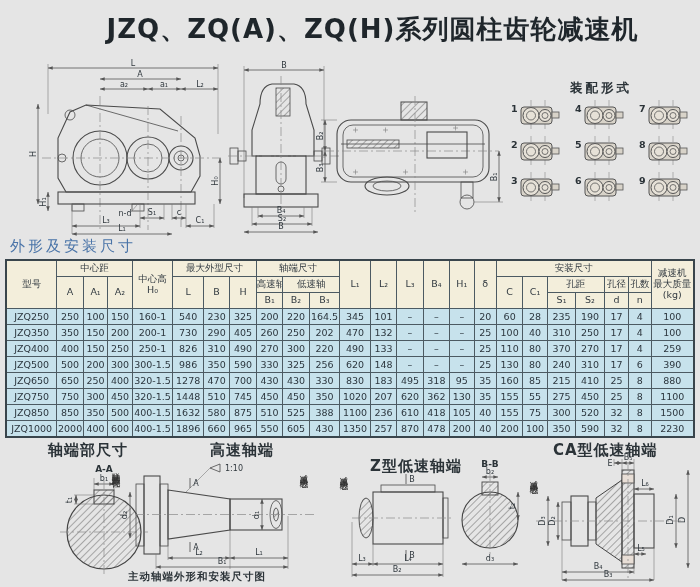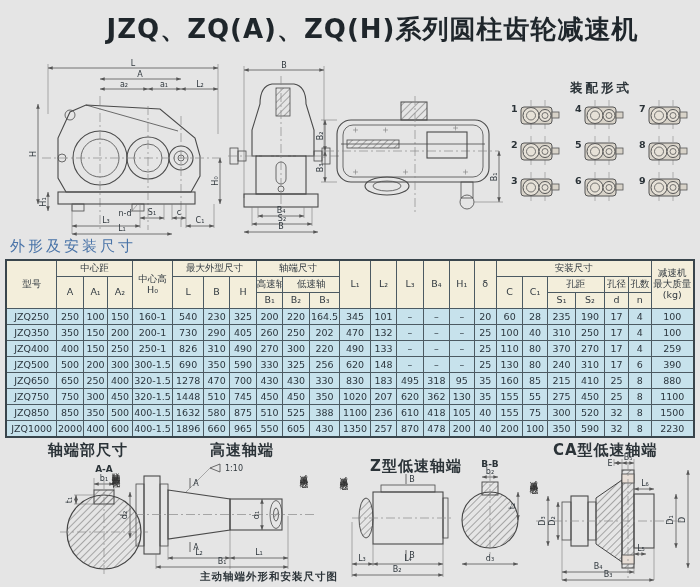--- a/index.html
+++ b/index.html
@@ -350,21 +350,21 @@
           <td>17</td>
           <td>4</td>
           <td>259</td>
         </tr>
         <tr>
           <td>JZQ500</td>
           <td>500</td>
           <td>200</td>
           <td>300</td>
           <td>300-1.5</td>
-          <td>690</td>
+          <td>986</td>
           <td>350</td>
           <td>590</td>
           <td>330</td>
           <td>325</td>
           <td>256</td>
           <td>620</td>
           <td>148</td>
           <td>–</td>
           <td>–</td>
           <td>–</td>
@@ -531,21 +531,21 @@
     <line class="ext" x1="178" y1="62" x2="178" y2="115"></line>
     <line class="ext" x1="46" y1="100" x2="46" y2="115"></line>
     <line class="dim" x1="58" y1="104" x2="120" y2="104"></line>
     <text class="dl" x="89" y="101">L₂</text>
     <line class="dim" x1="120" y1="104" x2="178" y2="104"></line>
     <text class="dl" x="149" y="101">L₁</text>
     <line class="dim" x1="46" y1="113" x2="178" y2="113"></line>
     <text class="dl" x="112" y="110">B₁</text>
   </svg>
   <div class="vtext" style="left:300px;top:468px">减速器中心线</div>
-  <div class="caption" style="left:128px;top:570px;width:210px;text-align:right">主动轴端外形和安装尺寸图</div>
+  <div class="caption" style="left:128px;top:570px;width:210px;text-align:left">主动轴端外形和安装尺寸图</div>
 
   <div class="vtext" style="left:340px;top:470px">减速器中心线</div>
   <svg style="left:350px;top:456px" width="172" height="124" viewBox="0 0 172 124">
     <ellipse cx="16" cy="62" rx="7" ry="20" fill="url(#hatch)" stroke="#444" stroke-width="0.9"></ellipse>
     <rect class="ol" x="23" y="36" width="70" height="52"></rect>
     <rect class="ol2" x="31" y="29" width="54" height="7"></rect>
     <rect class="ol2" x="93" y="42" width="5" height="40"></rect>
     <line class="ol2" x1="56" y1="18" x2="56" y2="28"></line>
     <text class="dl" x="62" y="26">B</text>
     <line class="ol2" x1="56" y1="94" x2="56" y2="104"></line>

